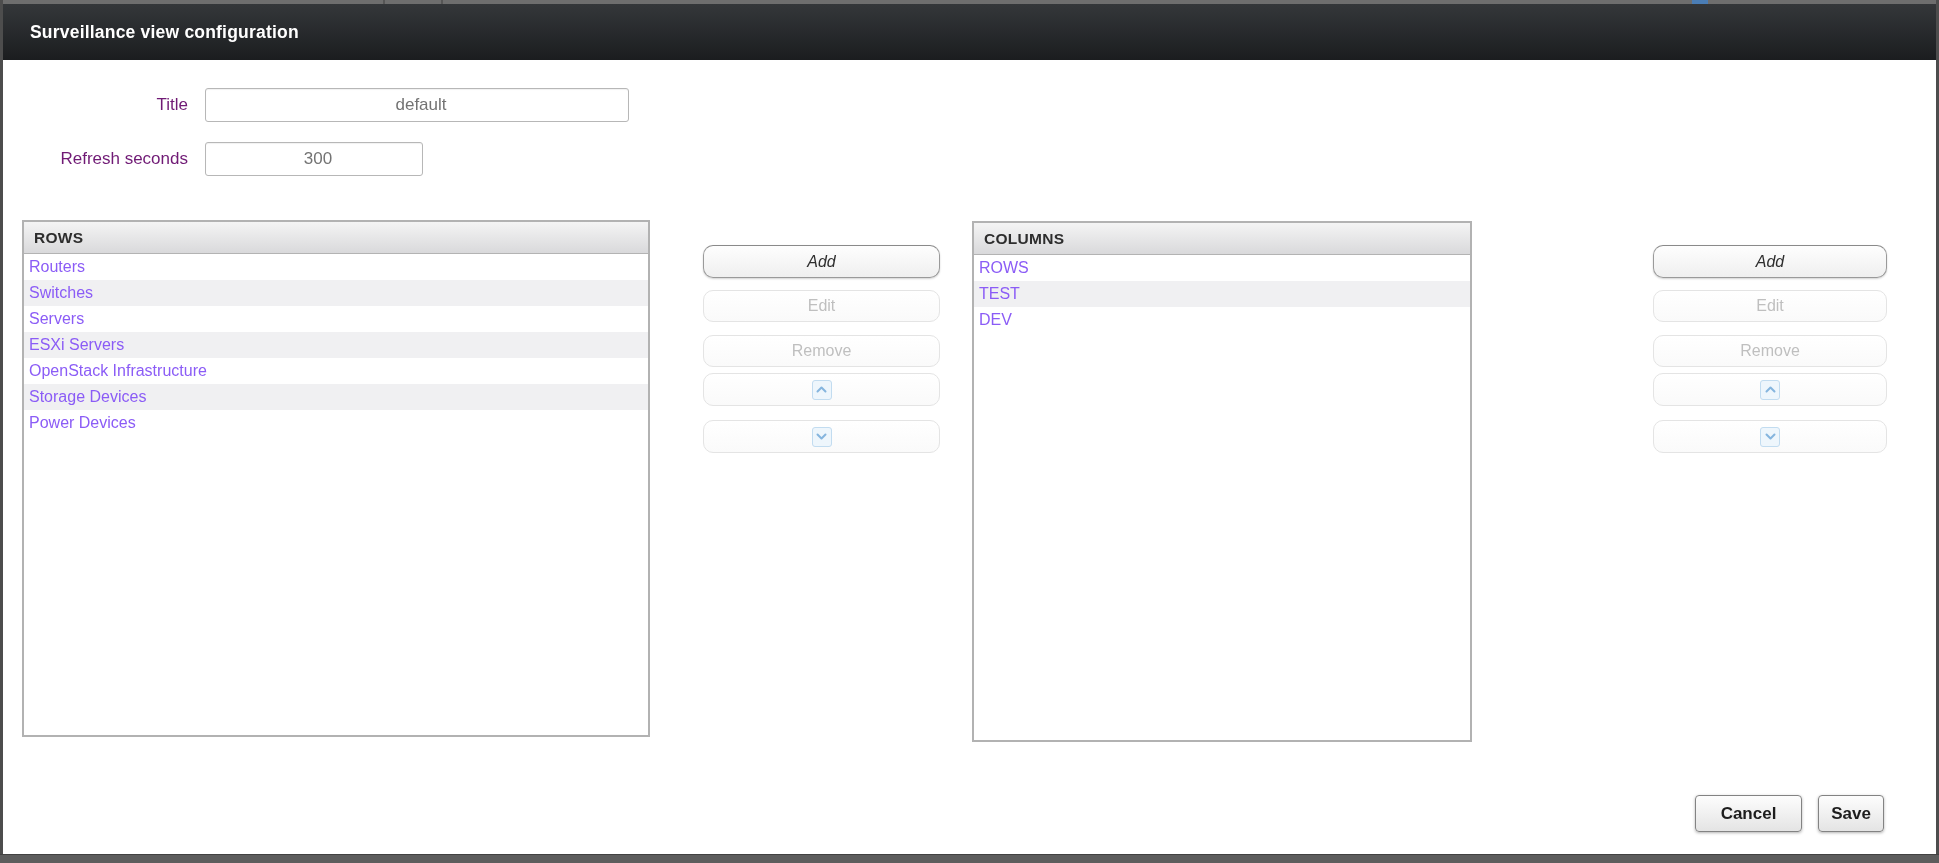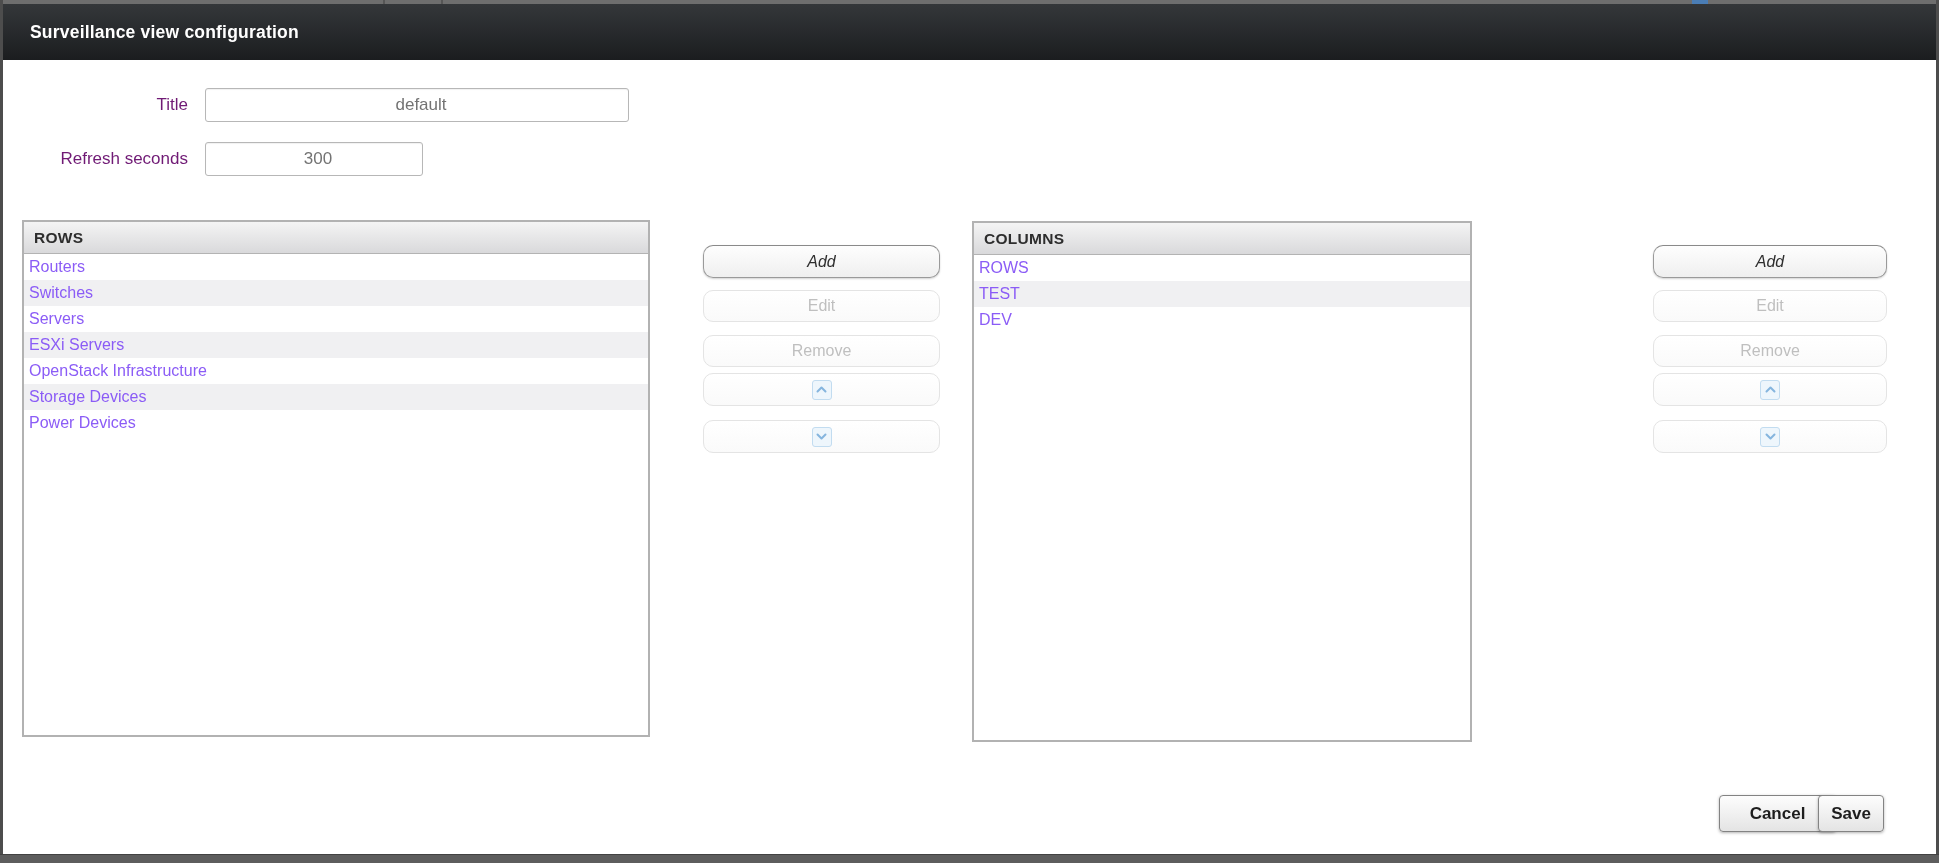--- a/index.html
+++ b/index.html
@@ -93,21 +93,21 @@
   .arrow-chip svg{display:block;}
 
   
   .footer-btn{
     position:absolute;top:795px;height:37px;border-radius:4px;
     border:1px solid #838383;background:linear-gradient(#fdfdfd,#e4e4e4);
     display:flex;align-items:center;justify-content:center;
     font-size:17px;font-weight:bold;color:#1d1d1d;
     box-shadow:0 1px 3px rgba(0,0,0,.3);cursor:pointer;box-sizing:border-box;
   }
-  .btn-cancel{left:1695px;width:117px;margin-left:24px;}
+  .btn-cancel{left:1695px;width:107px;}
   .btn-save{left:1818px;width:66px;}
 </style>
 </head>
 <body>
 
 <div class="stage">
 
   <div class="page-sliver">
     <span class="tick" style="left:383px"></span>
     <span class="tick" style="left:441px"></span>

